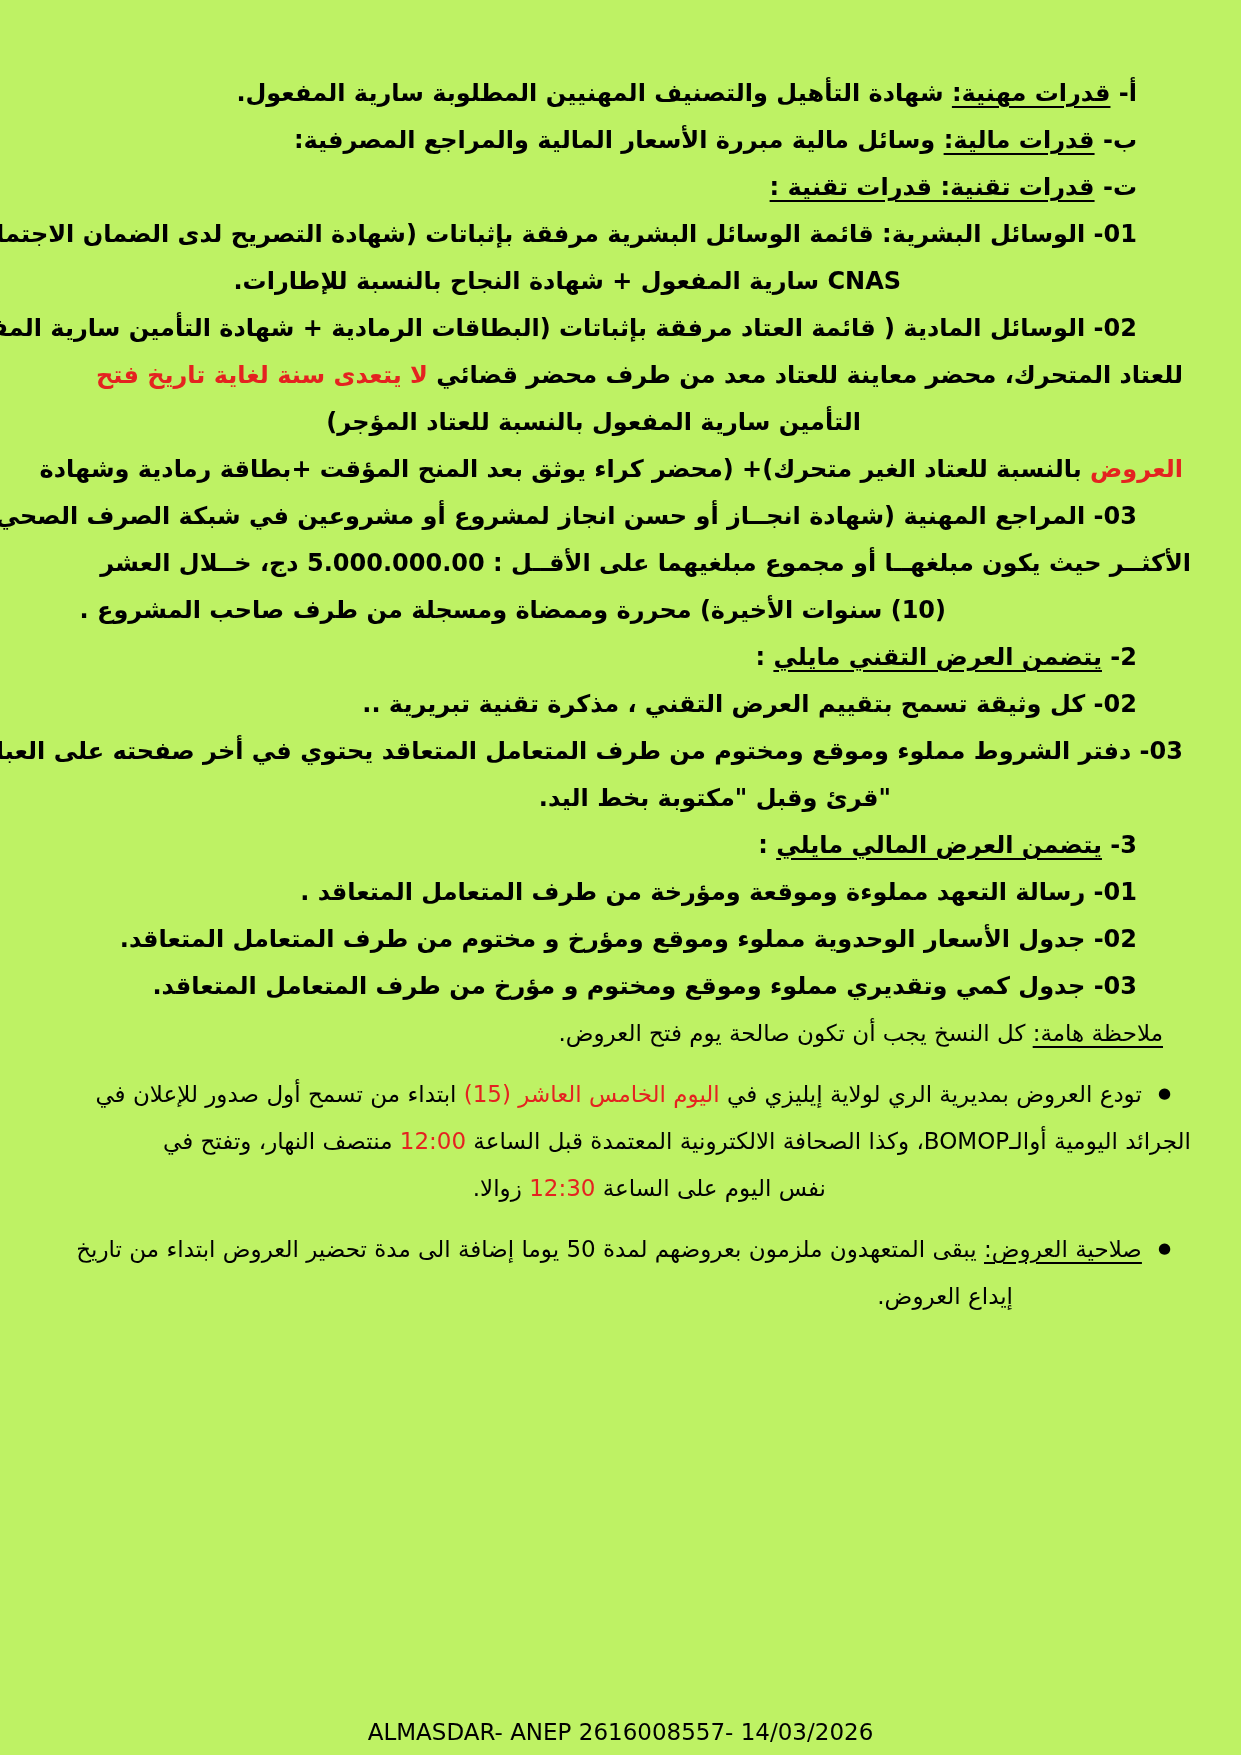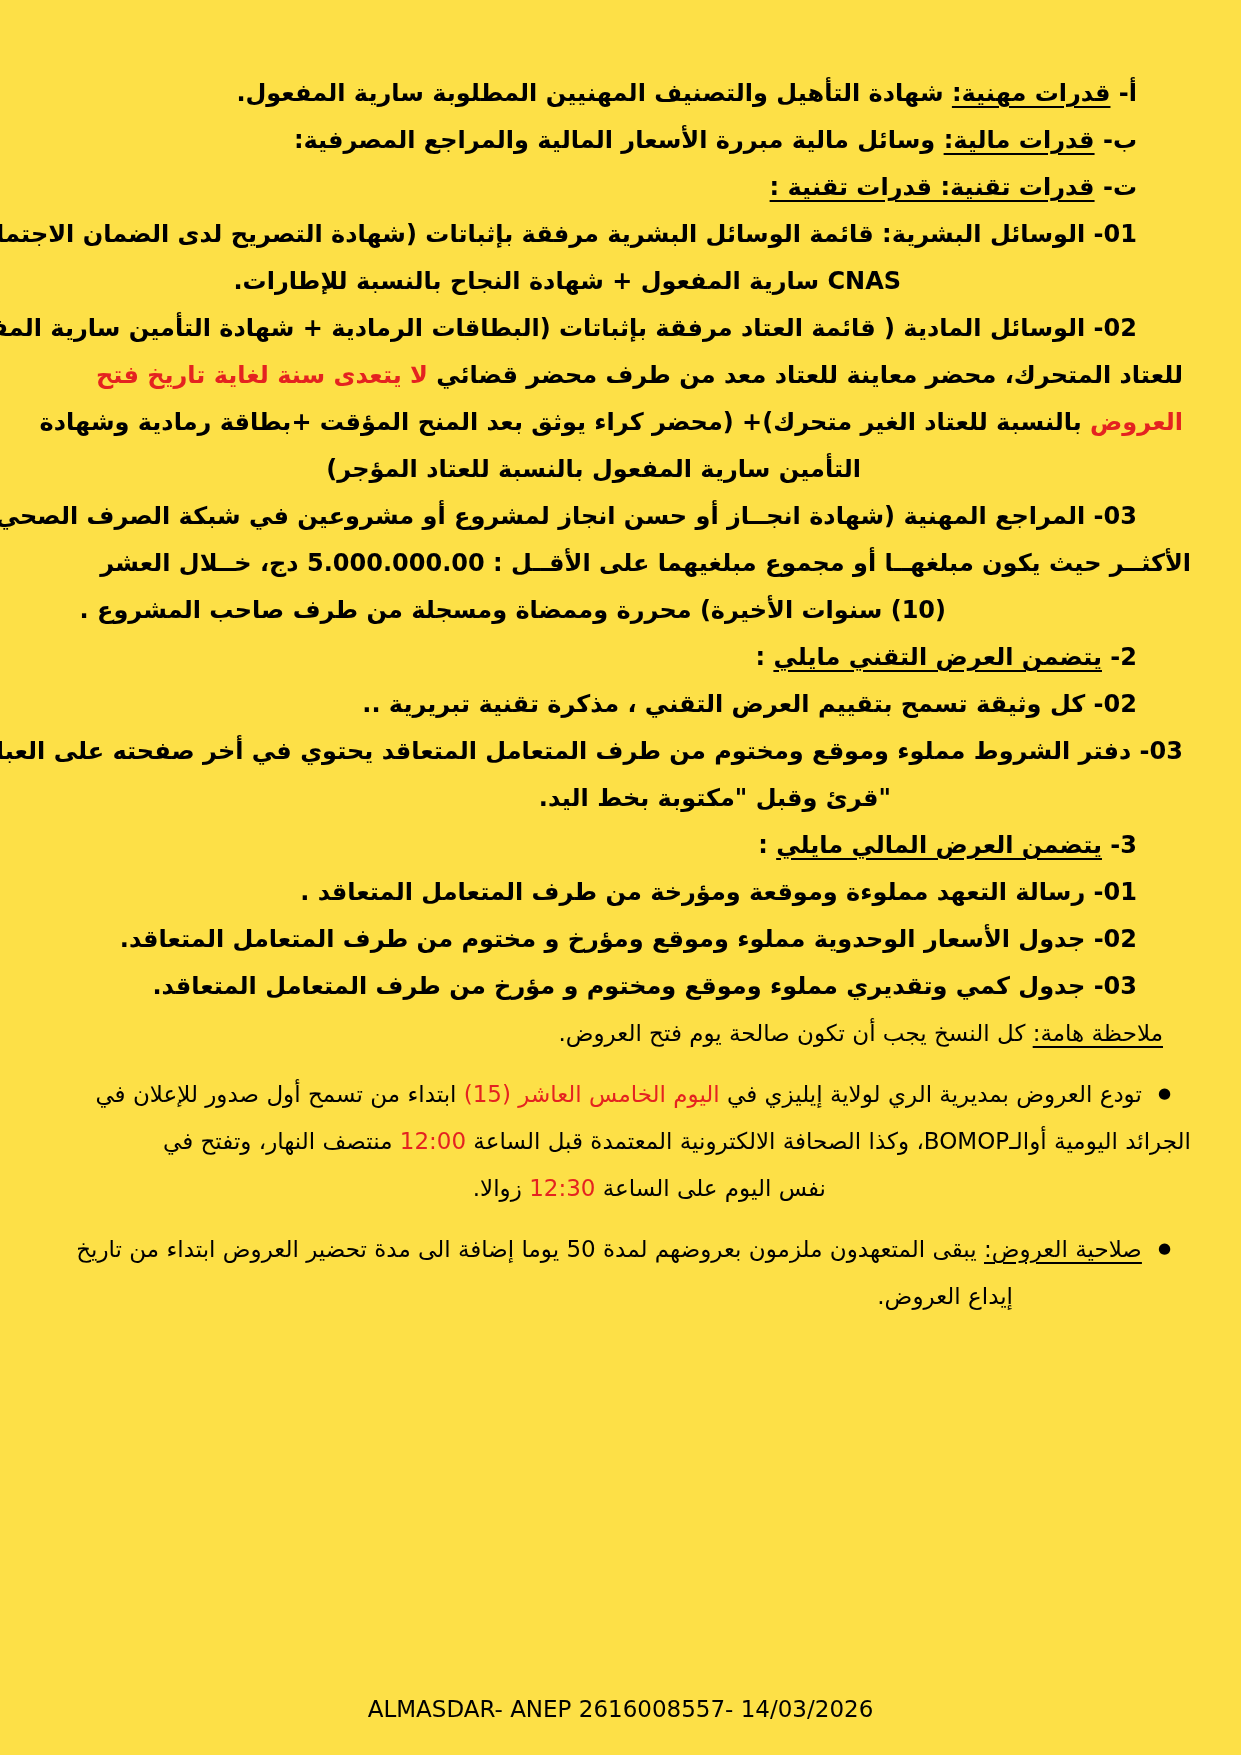--- a/index.html
+++ b/index.html
@@ -1,19 +1,19 @@
 <!DOCTYPE html>
 <html lang="ar"><head>
 <meta charset="utf-8">
 <style>
   html,body { margin:0; padding:0; background:#ffffff; }
   .page {
     position:relative;
     width:1241px; height:1755px;
-    background:#fde047;
+    background:#bef264;
     color:#000000;
     font-family:"DejaVu Sans", sans-serif;
     overflow:hidden;
   }
   .doc {
     direction:rtl;
     padding:70px 50px 0 40px;
   }
   .line {
     text-align:right;
@@ -31,43 +31,43 @@
   .bullet {
     display:inline-block;
     margin-left:16px;
     font-size:15px;
     vertical-align:middle;
     position:relative; top:-2px;
   }
   .footer {
     position:absolute;
     left:0; right:0;
-    bottom:33px;
+    bottom:10px;
     text-align:center;
     direction:ltr;
     font-size:23px;
     font-weight:normal;
     color:#000000;
     font-family:"DejaVu Sans", sans-serif;
   }
 </style>
 </head>
 <body>
 
 <div class="page">
   <div class="doc" id="doc">
       <div class="line" style="padding-right: 54px;"><span class="seg">أ- </span><span class="seg u">قدرات مهنية:</span><span class="seg"> شهادة التأهيل والتصنيف المهنيين المطلوبة سارية المفعول.</span></div>
       <div class="line" style="padding-right: 54px;"><span class="seg">ب- </span><span class="seg u">قدرات مالية:</span><span class="seg"> وسائل مالية مبررة الأسعار المالية والمراجع المصرفية:</span></div>
       <div class="line" style="padding-right: 54px;"><span class="seg">ت- </span><span class="seg u">قدرات تقنية: قدرات تقنية :</span></div>
       <div class="line" style="padding-right: 54px;"><span class="seg">01- الوسائل البشرية: قائمة الوسائل البشرية مرفقة بإثباتات (شهادة التصريح لدى الضمان الاجتماعي</span></div>
       <div class="line" style="padding-right: 290px;"><span class="seg">CNAS سارية المفعول + شهادة النجاح بالنسبة للإطارات.</span></div>
       <div class="line" style="padding-right: 54px;"><span class="seg">02- الوسائل المادية ( قائمة العتاد مرفقة بإثباتات (البطاقات الرمادية + شهادة التأمين سارية المفعول</span></div>
       <div class="line" style="padding-right: 8px;"><span class="seg">للعتاد المتحرك، محضر معاينة للعتاد معد من طرف محضر قضائي </span><span class="seg red">لا يتعدى سنة لغاية تاريخ فتح</span></div>
+      <div class="line" style="padding-right: 330px;"><span class="seg">التأمين سارية المفعول بالنسبة للعتاد المؤجر)</span></div>
       <div class="line" style="padding-right: 8px;"><span class="seg red">العروض</span><span class="seg"> بالنسبة للعتاد الغير متحرك)+ (محضر كراء يوثق بعد المنح المؤقت +بطاقة رمادية وشهادة</span></div>
-      <div class="line" style="padding-right: 330px;"><span class="seg">التأمين سارية المفعول بالنسبة للعتاد المؤجر)</span></div>
       <div class="line" style="padding-right: 54px;"><span class="seg">03- المراجع المهنية (شهادة انجــاز أو حسن انجاز لمشروع أو مشروعين في شبكة الصرف الصحي على</span></div>
       <div class="line" style="padding-right: 0px;"><span class="seg">الأكثــر حيث يكون مبلغهــا أو مجموع مبلغيهما على الأقــل : 5.000.000.00 دج، خــلال العشر</span></div>
       <div class="line" style="padding-right: 245px;"><span class="seg">(10) سنوات الأخيرة) محررة وممضاة ومسجلة من طرف صاحب المشروع .</span></div>
       <div class="line" style="padding-right: 54px;"><span class="seg">2-  </span><span class="seg u">يتضمن العرض التقني مايلي</span><span class="seg"> :</span></div>
       <div class="line" style="padding-right: 54px;"><span class="seg">02- كل وثيقة تسمح بتقييم العرض التقني ، مذكرة تقنية تبريرية ..</span></div>
       <div class="line" style="padding-right: 8px;"><span class="seg">03- دفتر الشروط مملوء وموقع ومختوم من طرف المتعامل المتعاقد يحتوي في أخر صفحته على العبارة</span></div>
       <div class="line" style="padding-right: 300px;"><span class="seg">"قرئ وقبل "مكتوبة بخط اليد.</span></div>
       <div class="line" style="padding-right: 54px;"><span class="seg">3-  </span><span class="seg u">يتضمن العرض المالي مايلي</span><span class="seg"> :</span></div>
       <div class="line" style="padding-right: 54px;"><span class="seg">01- رسالة التعهد مملوءة وموقعة ومؤرخة من طرف المتعامل المتعاقد .</span></div>
       <div class="line" style="padding-right: 54px;"><span class="seg">02- جدول الأسعار الوحدوية مملوء وموقع ومؤرخ و مختوم من طرف المتعامل المتعاقد.</span></div>

